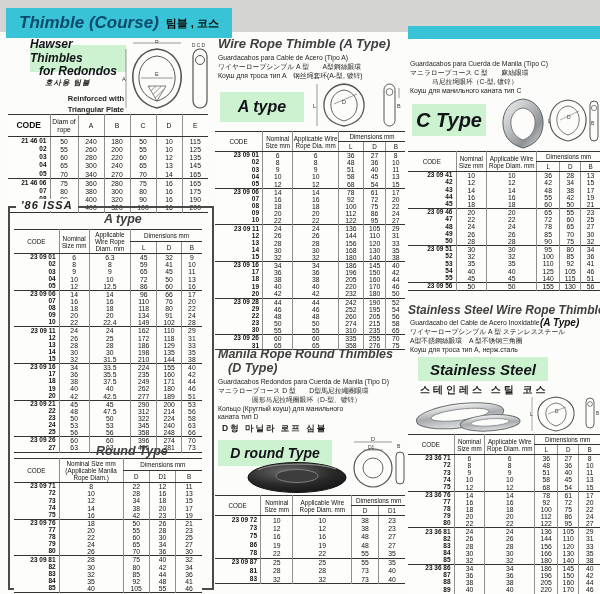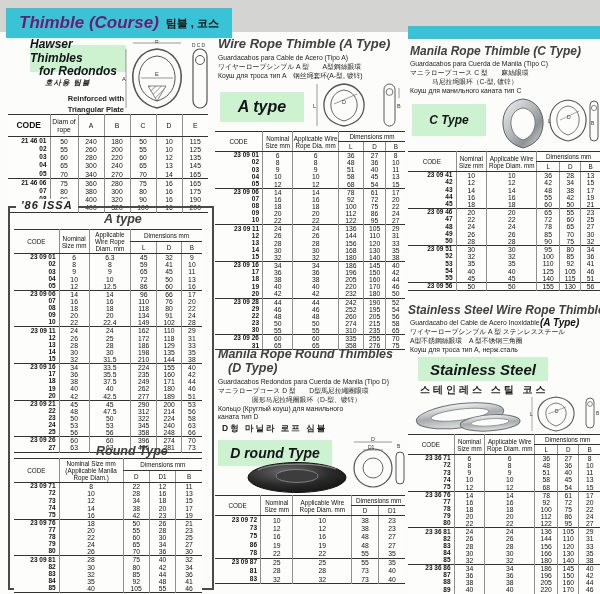--- a/index.html
+++ b/index.html
@@ -1,21 +1,21 @@
 <!DOCTYPE html>
 <html><head>
 <meta charset="utf-8">
 <style>
   html,body{margin:0;padding:0;background:#e9e9e9;}
   .page{position:relative;width:600px;height:594px;background:#fcfcfa;overflow:hidden;
         font-family:"Liberation Sans", sans-serif;color:#111;}
   .topband{position:absolute;left:0;top:0;width:600px;height:32px;background:#d4d4d2;}
   .banner{position:absolute;left:6px;top:8px;width:226px;height:30px;background:#39c3d6;
           display:flex;align-items:center;justify-content:center;gap:7px;}
-  .banner .en{font-style:italic;font-weight:bold;font-size:17px;color:#701a75;}
+  .banner .en{font-style:italic;font-weight:bold;font-size:17px;color:#0c4a6e;}
   .banner .ko{font-weight:bold;font-size:11px;color:#0b0b0b;}
   .strip-right{position:absolute;left:408px;top:26px;width:192px;height:13px;background:#39c3d6;}
 
   .glabel{position:absolute;background:#cdf2cf;display:flex;align-items:center;justify-content:center;
           font-style:italic;font-weight:bold;color:#13131a;}
   .sec-title{position:absolute;font-style:italic;font-weight:bold;font-size:12.5px;color:#404040;white-space:nowrap;}
   .lang{position:absolute;font-size:6.8px;line-height:1;color:#222;white-space:nowrap;}
   .small-bold{position:absolute;font-weight:bold;font-size:7.5px;color:#222;}
 
   
@@ -63,21 +63,21 @@
   #manila-d-ko{left:222px;top:424px;font-size:8.5px;letter-spacing:2px;font-weight:bold;}
   #manila-d-label{left:218px;top:440px;width:114px;height:26px;font-size:14px;}
   #d-table{left:215px;top:495px;width:190px;}
   #d-table td{height:8.3px;}
 
   #c-title{left:410px;top:44px;font-size:12px;}
   #c-es{left:410px;top:61px;}
   #c-ja{left:410px;top:70px;}
   #c-zh{left:432px;top:79px;}
   #c-ru{left:410px;top:88px;}
-  #c-label{left:412px;top:104px;width:74px;height:32px;font-size:12px;}
+  #c-label{left:412px;top:104px;width:74px;height:32px;font-size:20px;}
   #c-table{left:408px;top:151px;width:192px;}
   #c-table td{height:7.2px;}
 
   #ss-title{left:408px;top:303px;font-size:12px;}
   #ss-atype{left:540px;top:317px;font-style:italic;font-weight:bold;font-size:10px;position:absolute;}
   #ss-es{left:410px;top:320px;}
   #ss-ja{left:410px;top:329px;}
   #ss-zh{left:410px;top:338px;}
   #ss-ru{left:410px;top:347px;}
   #ss-label{left:418px;top:357px;width:130px;height:24px;font-size:15px;}
@@ -989,21 +989,20 @@
             <td class="code">83</td>
             <td>32</td>
             <td>32</td>
             <td>73</td>
             <td>40</td>
           </tr>
         </tbody>
       </table>
     </div>
 
-  <div class="sec-title" id="c-title">Manila Rope Thimble (C Type)</div>
   <div class="lang" id="c-es">Guardacabos para Cuerda de Manila (Tipo C)</div>
   <div class="lang" id="c-ja">マニラロープコース C 型　　麻絲眼環</div>
   <div class="lang" id="c-zh">马尼拉绳眼环（C-型, 镀锌）</div>
   <div class="lang" id="c-ru">Коуш для манильного каната тип C</div>
   <div class="glabel" id="c-label">C Type</div>
 
   <svg class="diag" style="left:500px;top:96px;" width="46" height="54" viewBox="0 0 46 54">
     <defs>
       <linearGradient id="sil" x1="0" y1="0" x2="1" y2="1">
         <stop offset="0" stop-color="#f4f4f4"></stop>

